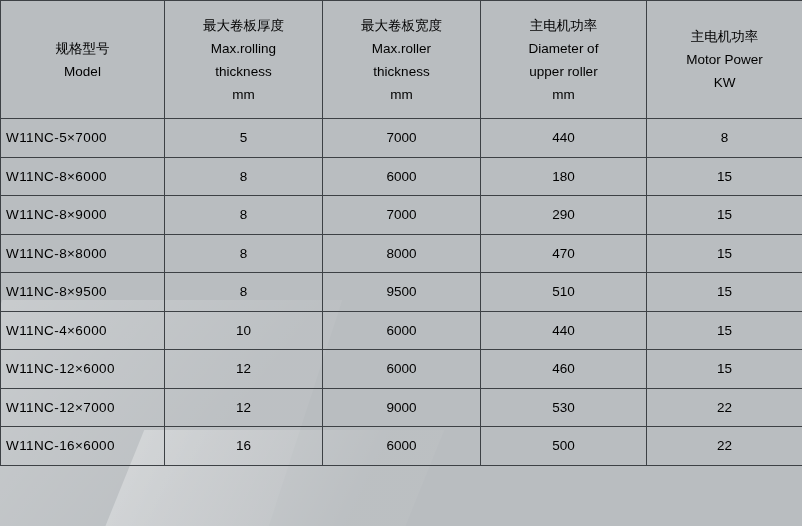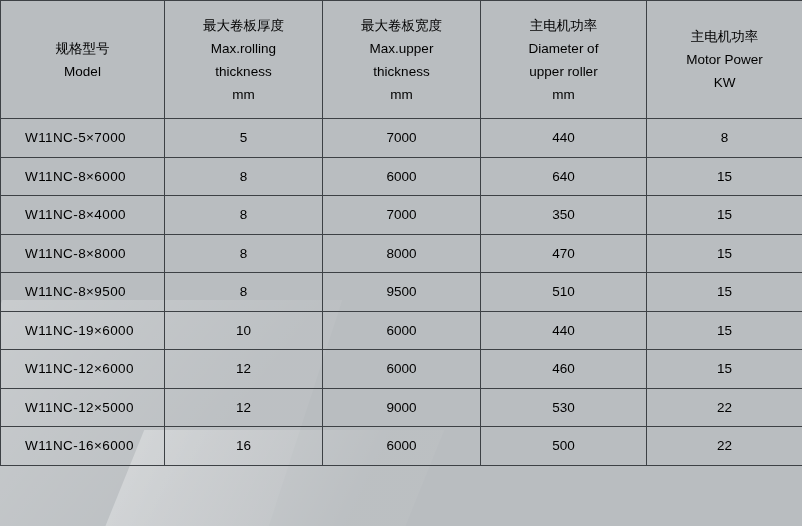--- a/index.html
+++ b/index.html
@@ -65,21 +65,21 @@
   thead th .hdr-line {
     display: block;
   }
   tbody td {
     height: 37.5px;
     font-size: 13.5px;
     padding: 0 4px;
   }
   tbody td.model-cell {
     text-align: left;
-    padding-left: 24px;
+    padding-left: 5px;
     letter-spacing: 0.4px;
   }
   
   col.c-model { width: 164px; }
   col.c-thick { width: 158px; }
   col.c-width { width: 158px; }
   col.c-diam  { width: 166px; }
   col.c-power { width: 156px; }
 </style>
 </head>
@@ -104,21 +104,21 @@
             <span class="hdr-line">Model</span>
           </th>
           <th>
             <span class="hdr-line">最大卷板厚度</span>
             <span class="hdr-line">Max.rolling</span>
             <span class="hdr-line">thickness</span>
             <span class="hdr-line">mm</span>
           </th>
           <th>
             <span class="hdr-line">最大卷板宽度</span>
-            <span class="hdr-line">Max.upper</span>
+            <span class="hdr-line">Max.roller</span>
             <span class="hdr-line">thickness</span>
             <span class="hdr-line">mm</span>
           </th>
           <th>
             <span class="hdr-line">主电机功率</span>
             <span class="hdr-line">Diameter of</span>
             <span class="hdr-line">upper roller</span>
             <span class="hdr-line">mm</span>
           </th>
           <th>
@@ -133,60 +133,60 @@
           <td class="model-cell">W11NC-5×7000</td>
           <td>5</td>
           <td>7000</td>
           <td>440</td>
           <td>8</td>
         </tr>
         <tr>
           <td class="model-cell">W11NC-8×6000</td>
           <td>8</td>
           <td>6000</td>
-          <td>640</td>
+          <td>180</td>
           <td>15</td>
         </tr>
         <tr>
-          <td class="model-cell">W11NC-8×4000</td>
+          <td class="model-cell">W11NC-8×9000</td>
           <td>8</td>
           <td>7000</td>
-          <td>350</td>
+          <td>290</td>
           <td>15</td>
         </tr>
         <tr>
           <td class="model-cell">W11NC-8×8000</td>
           <td>8</td>
           <td>8000</td>
           <td>470</td>
           <td>15</td>
         </tr>
         <tr>
           <td class="model-cell">W11NC-8×9500</td>
           <td>8</td>
           <td>9500</td>
           <td>510</td>
           <td>15</td>
         </tr>
         <tr>
-          <td class="model-cell">W11NC-19×6000</td>
+          <td class="model-cell">W11NC-4×6000</td>
           <td>10</td>
           <td>6000</td>
           <td>440</td>
           <td>15</td>
         </tr>
         <tr>
           <td class="model-cell">W11NC-12×6000</td>
           <td>12</td>
           <td>6000</td>
           <td>460</td>
           <td>15</td>
         </tr>
         <tr>
-          <td class="model-cell">W11NC-12×5000</td>
+          <td class="model-cell">W11NC-12×7000</td>
           <td>12</td>
           <td>9000</td>
           <td>530</td>
           <td>22</td>
         </tr>
         <tr>
           <td class="model-cell">W11NC-16×6000</td>
           <td>16</td>
           <td>6000</td>
           <td>500</td>

